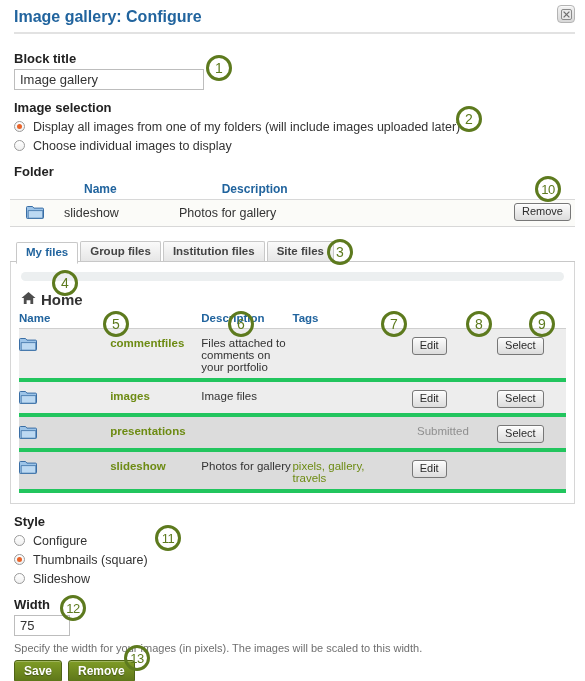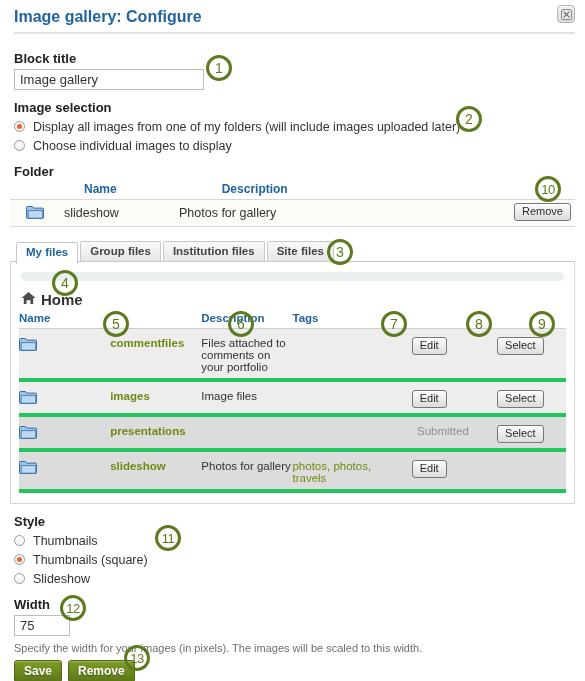--- a/index.html
+++ b/index.html
@@ -261,34 +261,34 @@
 
           <tr class="r alt">
             <td class="c-icon">
               <svg width="18" height="14" viewBox="0 0 18 14">
                 <path d="M0.5 2.5 a1 1 0 0 1 1-1 h5 l1.4 1.6 h8.6 a1 1 0 0 1 1 1 v8.4 a1 1 0 0 1 -1 1 h-15 a1 1 0 0 1 -1 -1 z" fill="#9dc4e8" stroke="#3a6ea5" stroke-width="1"></path>
                 <path d="M2.2 5.6 h14.6 v6.6 a1 1 0 0 1 -1 1 h-13.6 z" fill="#bcd9f2" stroke="#3a6ea5" stroke-width="0.8"></path>
               </svg>
             </td>
             <td class="c-name"><span class="fname-link">slideshow</span></td>
             <td class="c-desc">Photos for gallery</td>
-            <td class="c-tags"><span class="tag-link">photos, photos, travels</span></td>
+            <td class="c-tags"><span class="tag-link">pixels, gallery, travels</span></td>
             <td class="c-edit"><button class="gbtn">Edit</button></td>
             <td class="c-sel"></td>
           </tr>
         </tbody>
       </table>
     </div>
   </div>
 
   
   <div class="lbl">Style</div>
   <div class="radio-row">
     <span class="radio"></span>
-    <span class="radio-txt">Thumbnails</span>
+    <span class="radio-txt">Configure</span>
   </div>
   <div class="radio-row">
     <span class="radio on"></span>
     <span class="radio-txt">Thumbnails (square)</span>
   </div>
   <div class="radio-row">
     <span class="radio"></span>
     <span class="radio-txt">Slideshow</span>
   </div>
 

